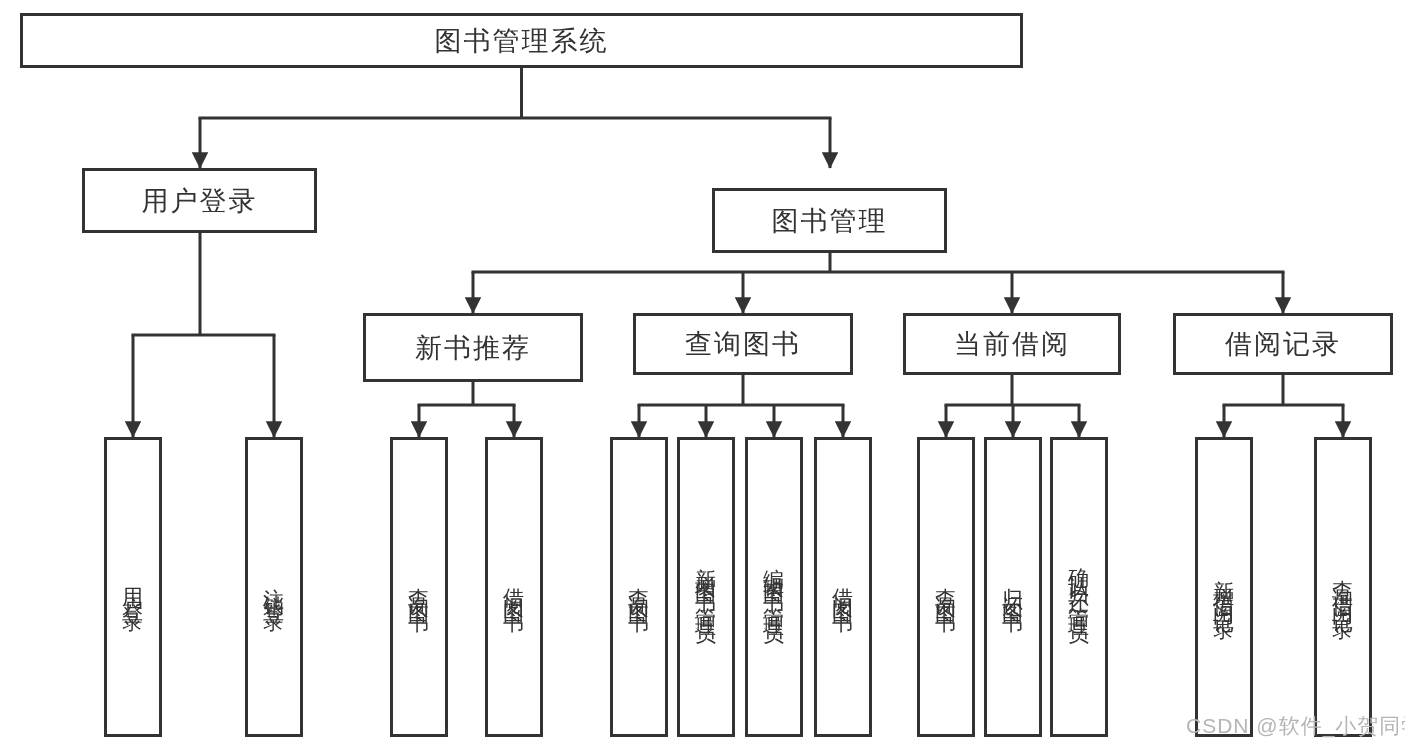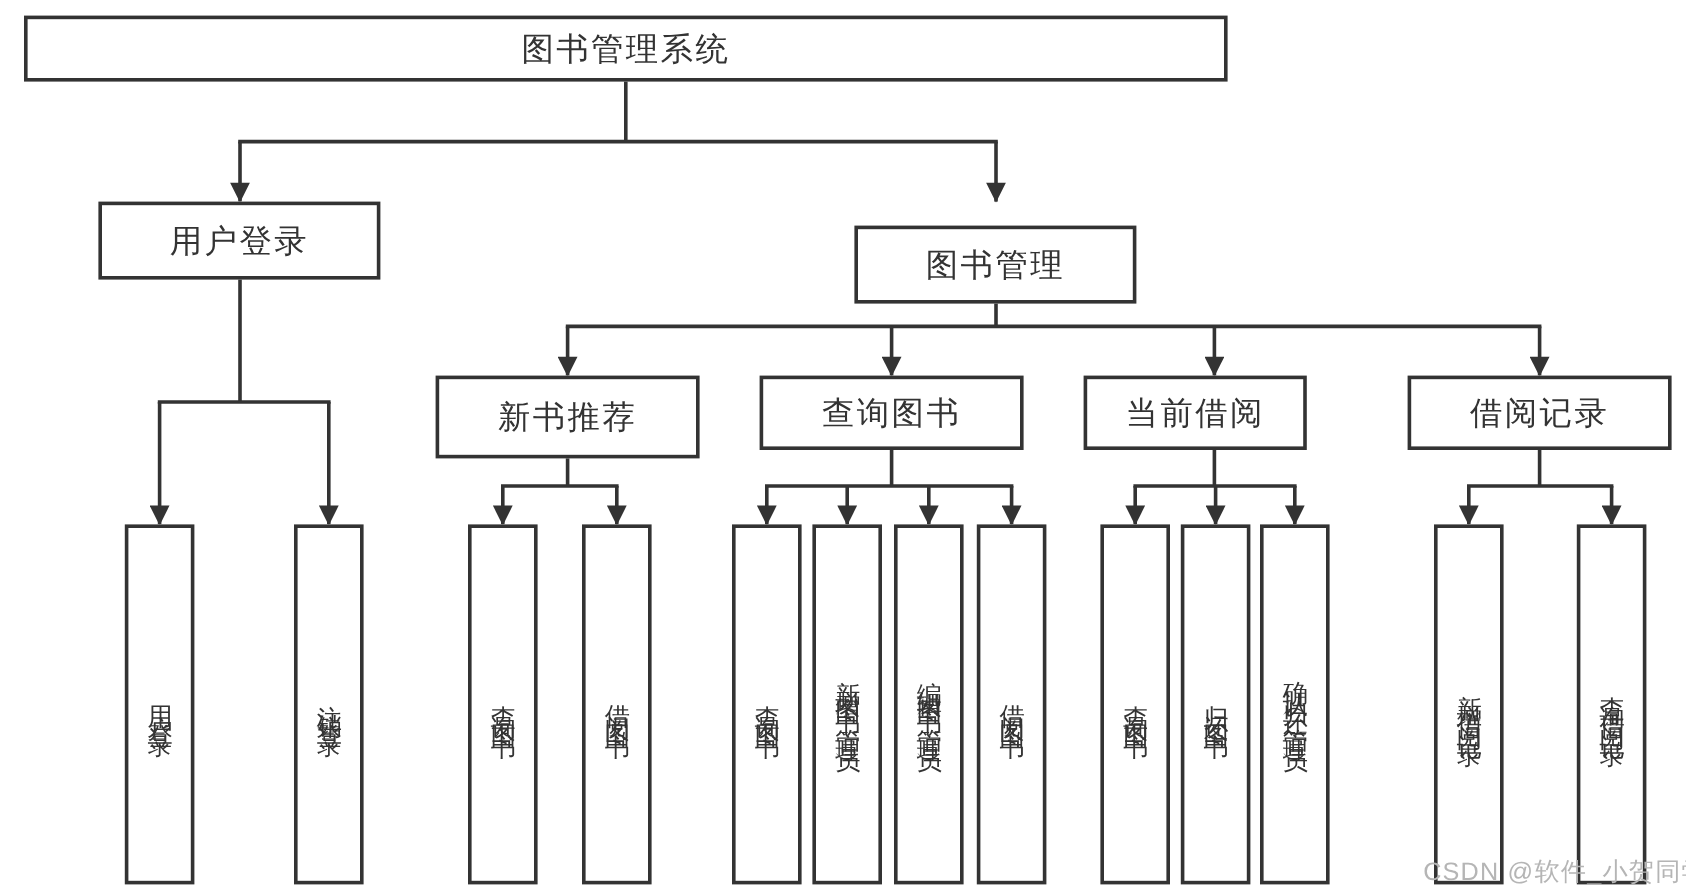--- a/index.html
+++ b/index.html
@@ -122,21 +122,21 @@
   <div class="hbox" style="left:712px; top:168px; width:235px; height:65px;margin-top:20px;">
     <span>图书管理</span>
   </div>
 
   <div class="hbox" style="left:363px; top:313px; width:220px; height:69px;">
     <span>新书推荐</span>
   </div>
   <div class="hbox" style="left:633px; top:313px; width:220px; height:62px;">
     <span>查询图书</span>
   </div>
-  <div class="hbox" style="left:903px; top:313px; width:186px; height:62px;">
+  <div class="hbox" style="left:903px; top:313px; width:218px; height:62px;">
     <span>当前借阅</span>
   </div>
   <div class="hbox" style="left:1173px; top:313px; width:220px; height:62px;">
     <span>借阅记录</span>
   </div>
 
   <div class="leaf" style="left:104px;">
     <span class="vtext">用户登录</span>
   </div>
   <div class="leaf" style="left:245px;">

